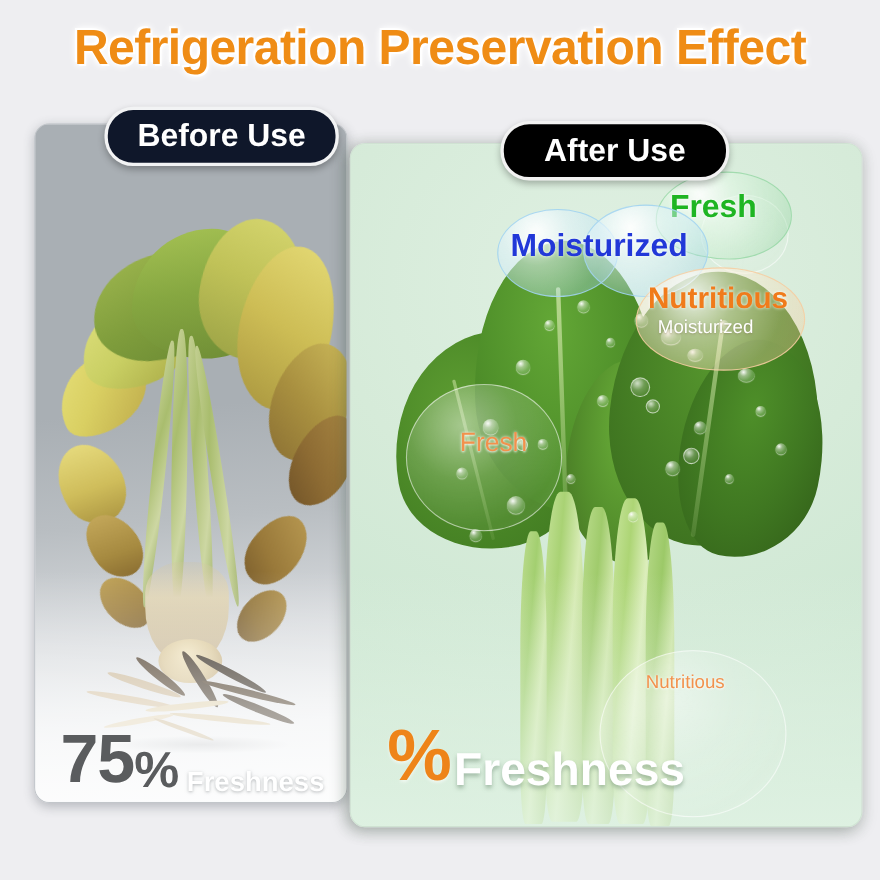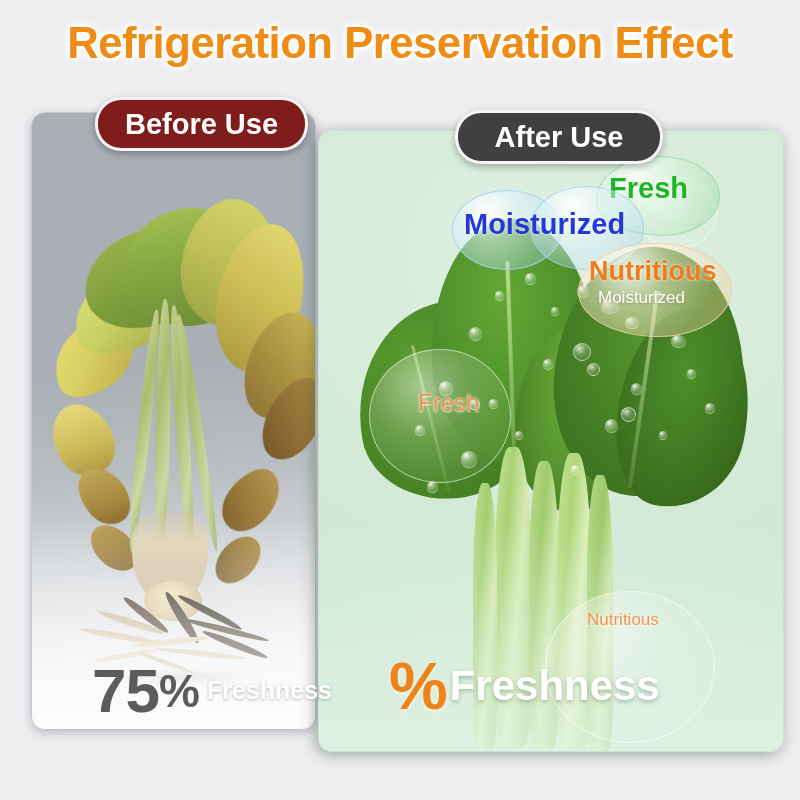--- a/index.html
+++ b/index.html
@@ -95,27 +95,27 @@
     height: 48px;
     z-index: 40;
     border: 3px solid rgba(255,255,255,0.95);
     box-shadow: 0 3px 7px rgba(0,0,0,0.28);
     white-space: nowrap;
   }
   #badge-before {
     left: 95px;
     top: 97px;
     width: 207px;
-    background: #7f1d1d;
+    background: #0f172a;
   }
   #badge-after {
     left: 455px;
     top: 110px;
     width: 202px;
-    background: #404040;
+    background: #000000;
   }
 
   
   .art { position:absolute; left:0; top:0; right:0; bottom:0; }
 
   .w-leaf {
     position: absolute;
     border-radius: 60% 40% 55% 45% / 55% 60% 40% 45%;
     filter: blur(0.3px);
   }
@@ -266,21 +266,21 @@
   }
   #stat-after .pct {
     font-size: 66px; font-weight: bold; color: #ee8419;
     text-shadow: 0 2px 3px rgba(255,255,255,0.6);
   }
   #stat-after .word {
     font-size: 42px; font-weight: bold; color: #ffffff;
     text-shadow: 0 2px 4px rgba(110,140,115,0.55);
     margin-left: 2px;
   }
-  .stat .row { display: flex; align-items: center; margin-left: 37px; }
+  .stat .row { display: flex; align-items: flex-end; }
 </style>
 </head>
 <body>
 
 <div id="title">Refrigeration Preservation Effect</div>
 
 <div id="panel-before" class="panel">
   <div class="art">
 
     <div class="w-leaf" style="left:18px;  top:212px; width:86px;  height:66px;

